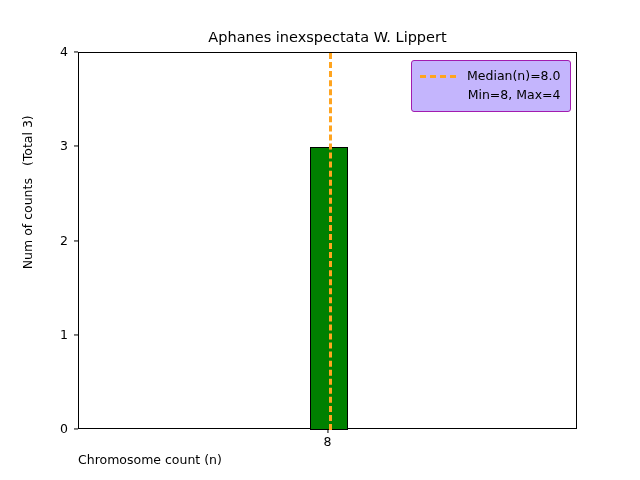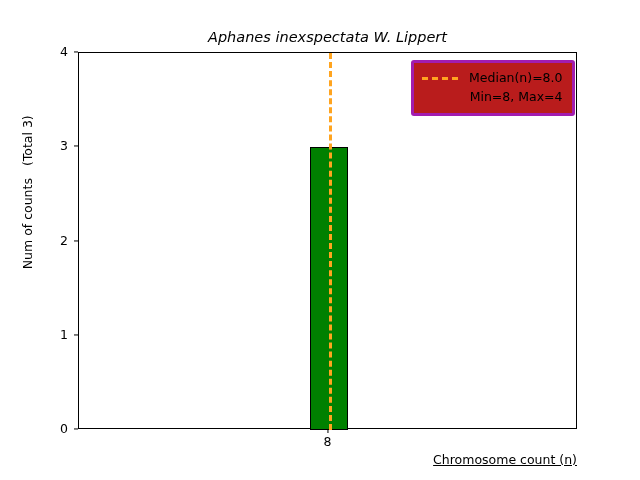--- a/index.html
+++ b/index.html
@@ -20,21 +20,20 @@
   #chart-title {
     position: absolute;
     left: 78px;
     top: 30px;
     width: 499px;
     text-align: center;
     font-size: 14.5px;
     color: #000000;
     line-height: 1;
     white-space: nowrap;
-    font-style: italic;
   }
 
   
   #plot-area {
     position: absolute;
     left: 78px;
     top: 52px;
     width: 499px;
     height: 377px;
     border: 1.1px solid #000000;
@@ -91,26 +90,25 @@
     color: #000000;
     transform: translateX(-50%);
     line-height: 1;
     white-space: nowrap;
   }
   #x-axis-label {
     position: absolute;
     left: 78px;
     top: 454px;
     width: 499px;
-    text-align: right;
-    font-size: 12.5px;
-    color: #000000;
-    line-height: 1;
-    white-space: nowrap;
-    text-decoration: underline;
+    text-align: left;
+    font-size: 12.5px;
+    color: #000000;
+    line-height: 1;
+    white-space: nowrap;
   }
 
   
   .bar {
     position: absolute;
     box-sizing: border-box;
     border: 1.1px solid #000000;
   }
 
   
@@ -120,23 +118,23 @@
     border-left-width: 3px;
     border-left-style: dashed;
     box-sizing: border-box;
   }
 
   
   #legend {
     position: absolute;
     left: 411px;
     top: 60px;
-    border: 3px solid #a21caf;
+    border: 1px solid #a21caf;
     border-radius: 3px;
-    background: #b91c1c;
+    background: #c4b5fd;
     padding: 6px 9px 6px 8px;
     box-sizing: border-box;
   }
   .legend-row {
     display: flex;
     align-items: center;
     height: 19px;
   }
   .legend-swatch {
     width: 36px;

